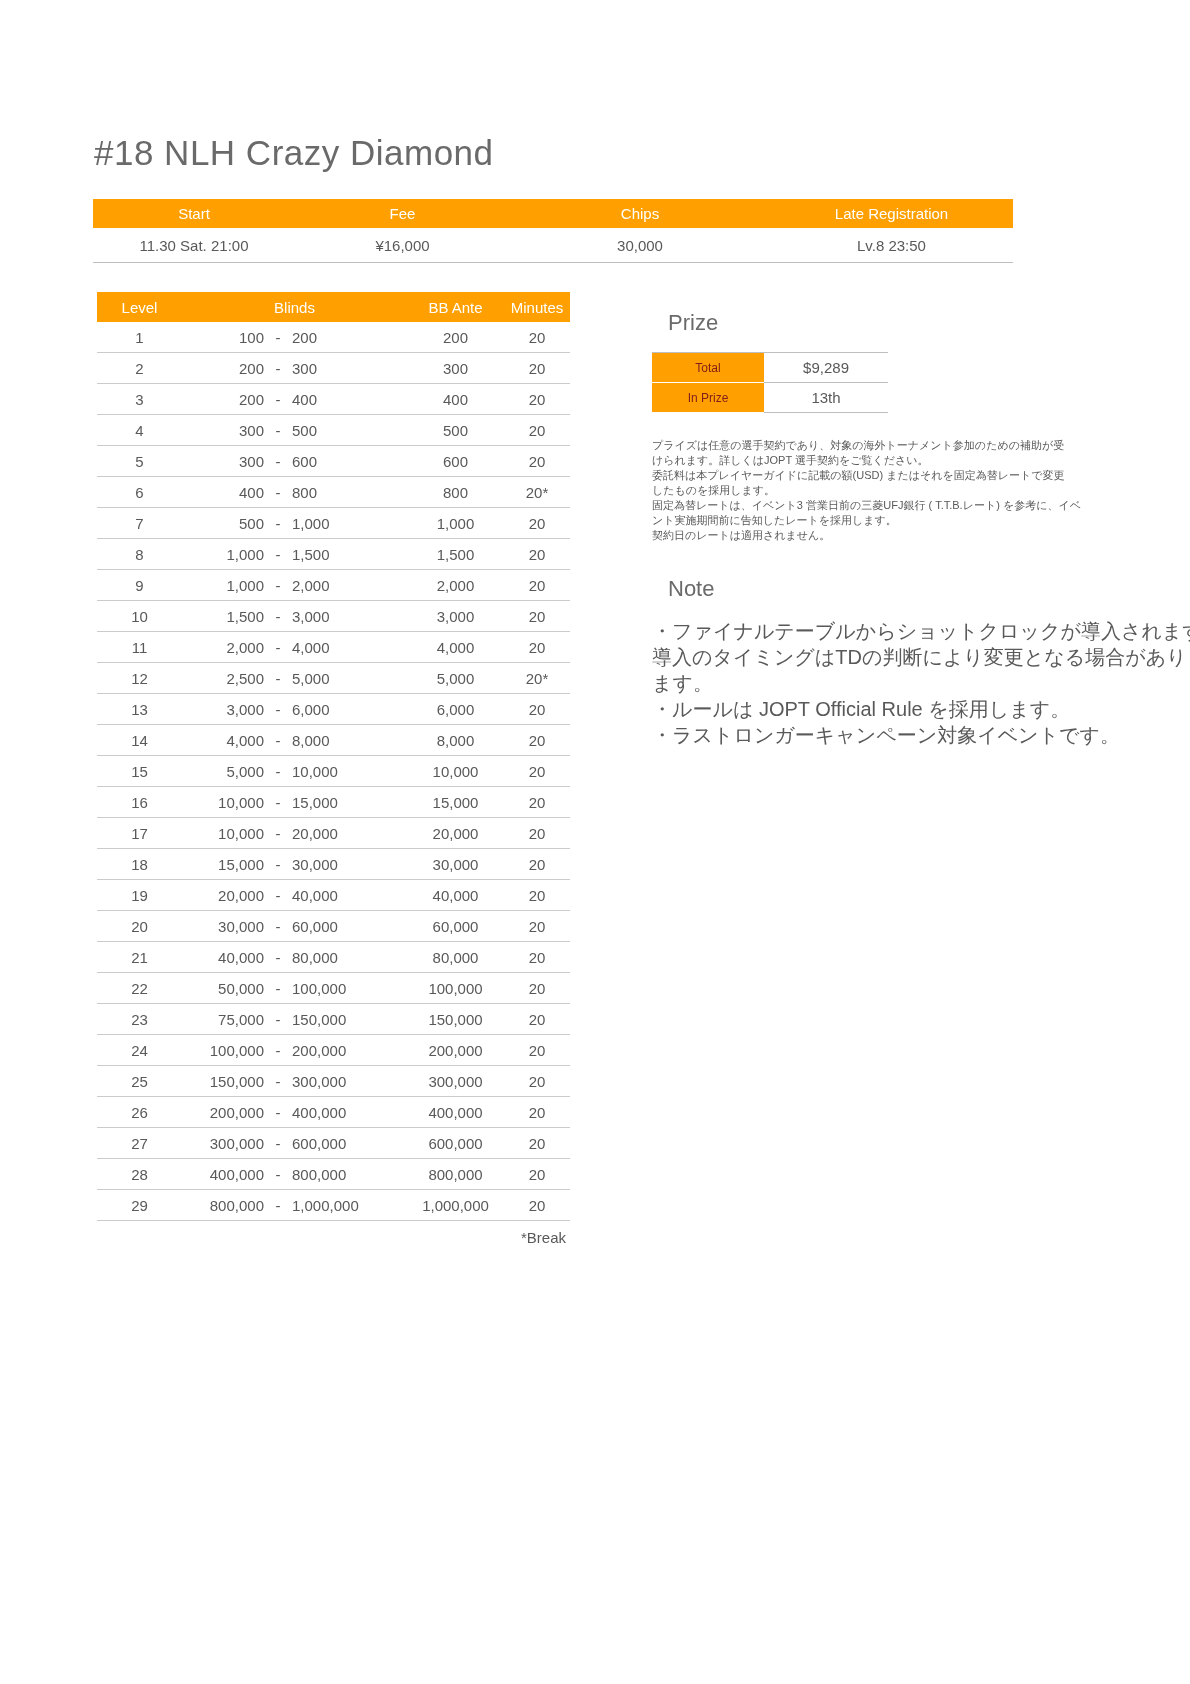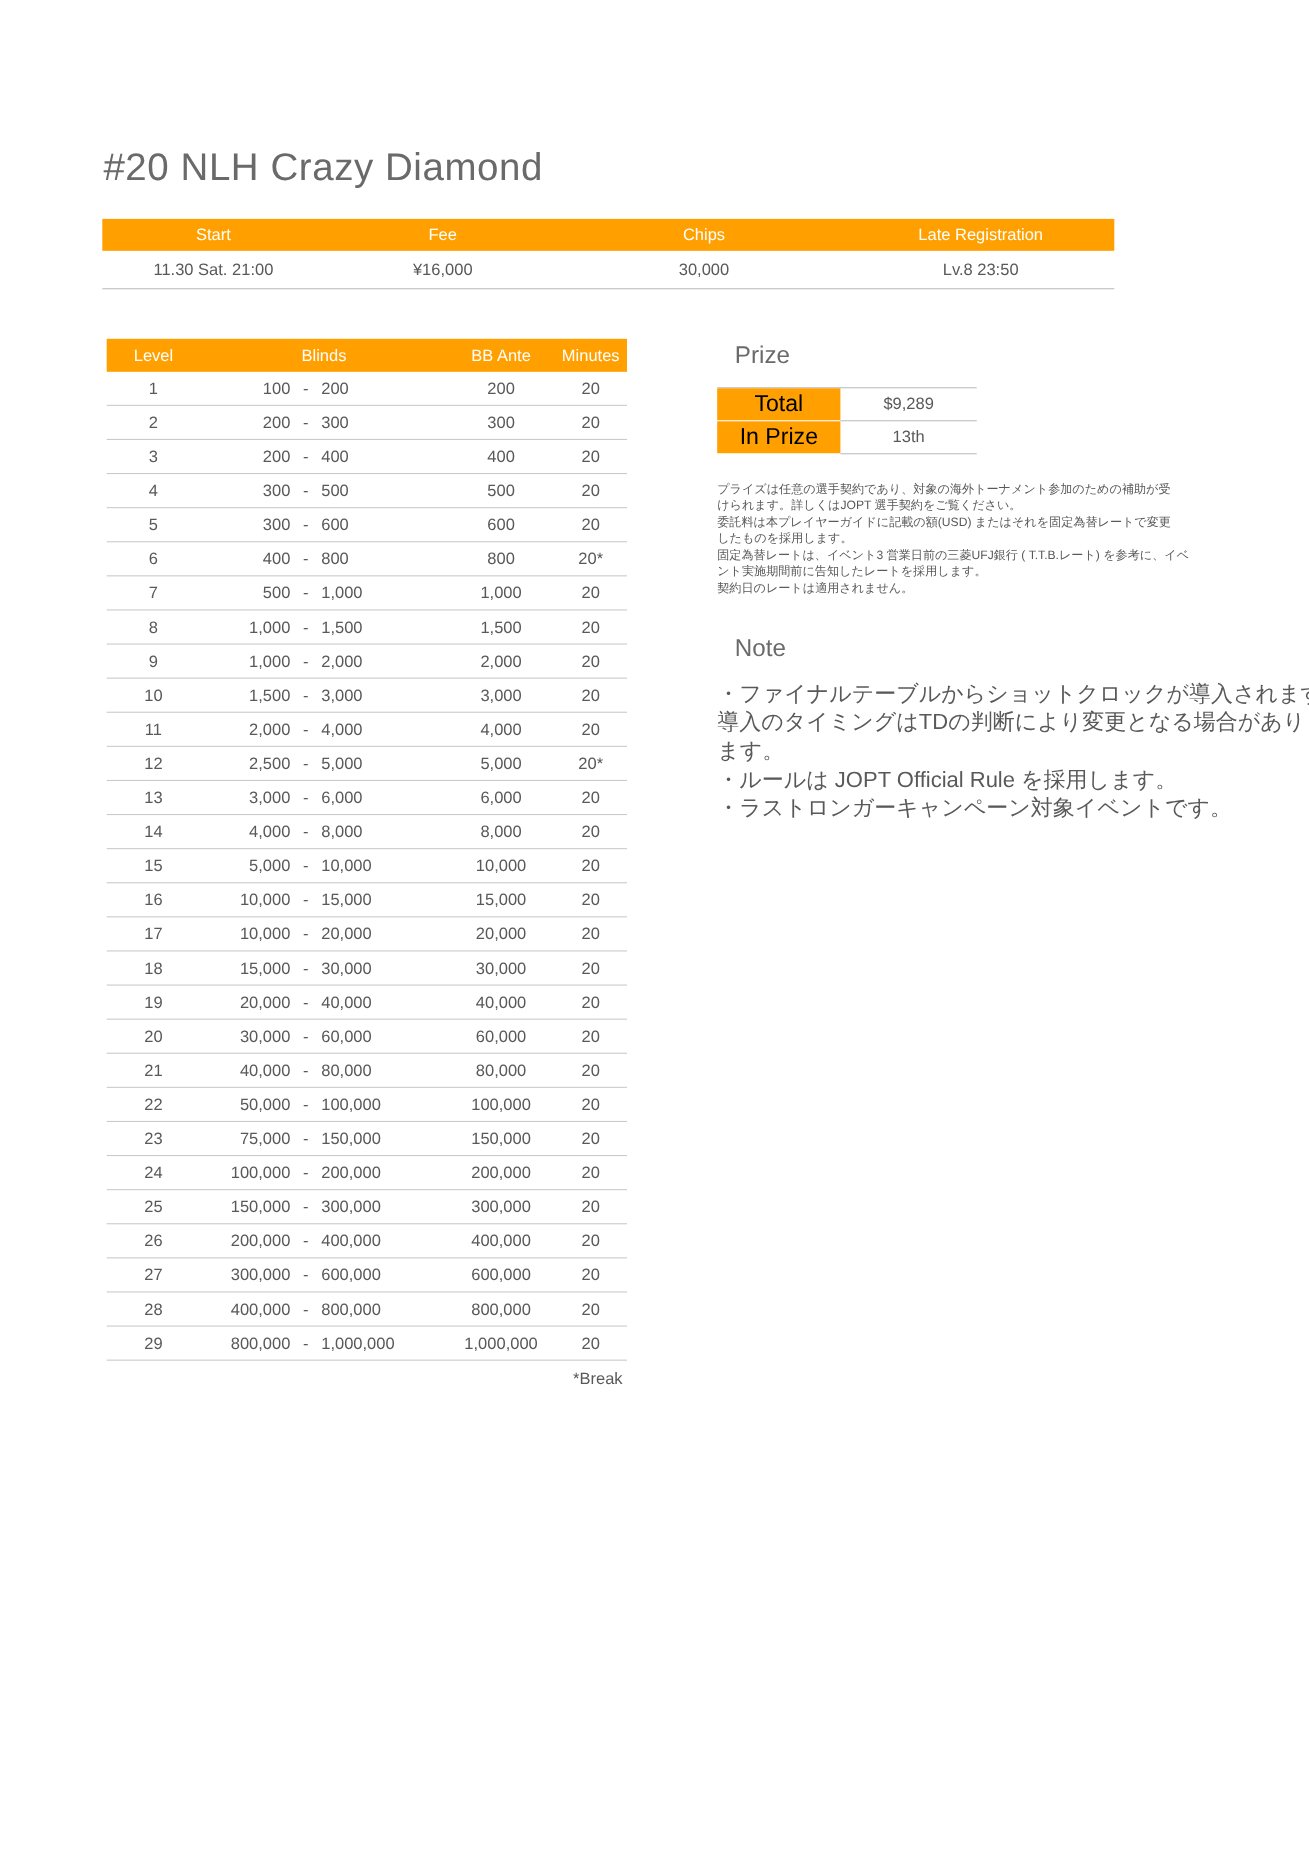--- a/index.html
+++ b/index.html
@@ -22,55 +22,55 @@
   .info{position:absolute;left:93px;top:199px;width:920px;font-size:15px;}
   .info-row{display:flex;}
   .info-row > div{display:flex;align-items:center;justify-content:center;box-sizing:border-box;}
   .info-row > div:nth-child(1){width:202px;text-align:right;}
   .info-row > div:nth-child(2){width:215px;}
   .info-row > div:nth-child(3){width:260px;}
   .info-row > div:nth-child(4){width:243px;}
   .info-head{background:var(--accent);color:#fff;height:29px;}
   .info-vals{color:var(--text);height:34px;border-bottom:1px solid var(--border);}
   
-  .blinds{position:absolute;left:97px;top:308px;width:473px;font-size:15px;}
+  .blinds{position:absolute;left:97px;top:292px;width:473px;font-size:15px;}
   .b-head{display:flex;background:var(--accent);color:#fff;height:30px;align-items:center;}
   .b-head > div{box-sizing:border-box;text-align:center;}
   .h-level{width:85px;}
   .h-blinds{width:225px;}
   .h-ante{width:97px;}
   .h-min{width:66px;}
   .b-row{display:flex;height:31px;align-items:center;border-bottom:1px solid var(--rowline);box-sizing:border-box;color:var(--text);}
   .c{box-sizing:border-box;}
   .c.level{width:85px;text-align:center;}
   .c.sb{width:82px;text-align:right;}
   .c.dash{width:28px;text-align:center;}
   .c.bb{width:115px;text-align:left;}
   .c.ante{width:97px;text-align:center;}
   .c.min{width:66px;text-align:center;}
   .b-foot{height:32px;text-align:right;padding:8px 4px 0 0;box-sizing:border-box;color:var(--text);}
   
   .right-col{position:absolute;left:652px;top:294px;width:460px;color:var(--text);}
   .section-heading{font-size:22px;line-height:26px;font-weight:400;color:var(--heading);margin:16px;}
   .prize-table{margin-top:5px;width:236px;border-top:1px solid var(--border);}
   .prize-row{display:flex;}
-  .prize-label{width:114px;height:29px;background:var(--accent);color:#000000;display:flex;align-items:center;justify-content:center;margin-bottom:1px;font-size:21px;}
+  .prize-label{width:114px;height:29px;background:var(--accent);color:#7f1d1d;display:flex;align-items:center;justify-content:center;margin-bottom:1px;font-size:12px;}
   .prize-value{width:126px;height:30px;display:flex;align-items:center;justify-content:center;border-bottom:1px solid var(--border);box-sizing:border-box;font-size:15px;}
   .fine-print{margin-top:25px;font-size:11px;line-height:15px;}
   .fine-print div{white-space:nowrap;}
   .note-heading{margin-top:33px;}
   .note-lines{margin-top:3px;font-size:20px;line-height:26px;}
   .note-lines div{white-space:nowrap;}
 </style>
 </head>
 <body>
 
 <div class="page">
 
-  <h1 class="title">#20 NLH Crazy Diamond</h1>
+  <h1 class="title">#18 NLH Crazy Diamond</h1>
 
   <div class="info">
     <div class="info-row info-head">
       <div>Start</div>
       <div>Fee</div>
       <div>Chips</div>
       <div>Late Registration</div>
     </div>
     <div class="info-row info-vals">
       <div>11.30 Sat. 21:00</div>

